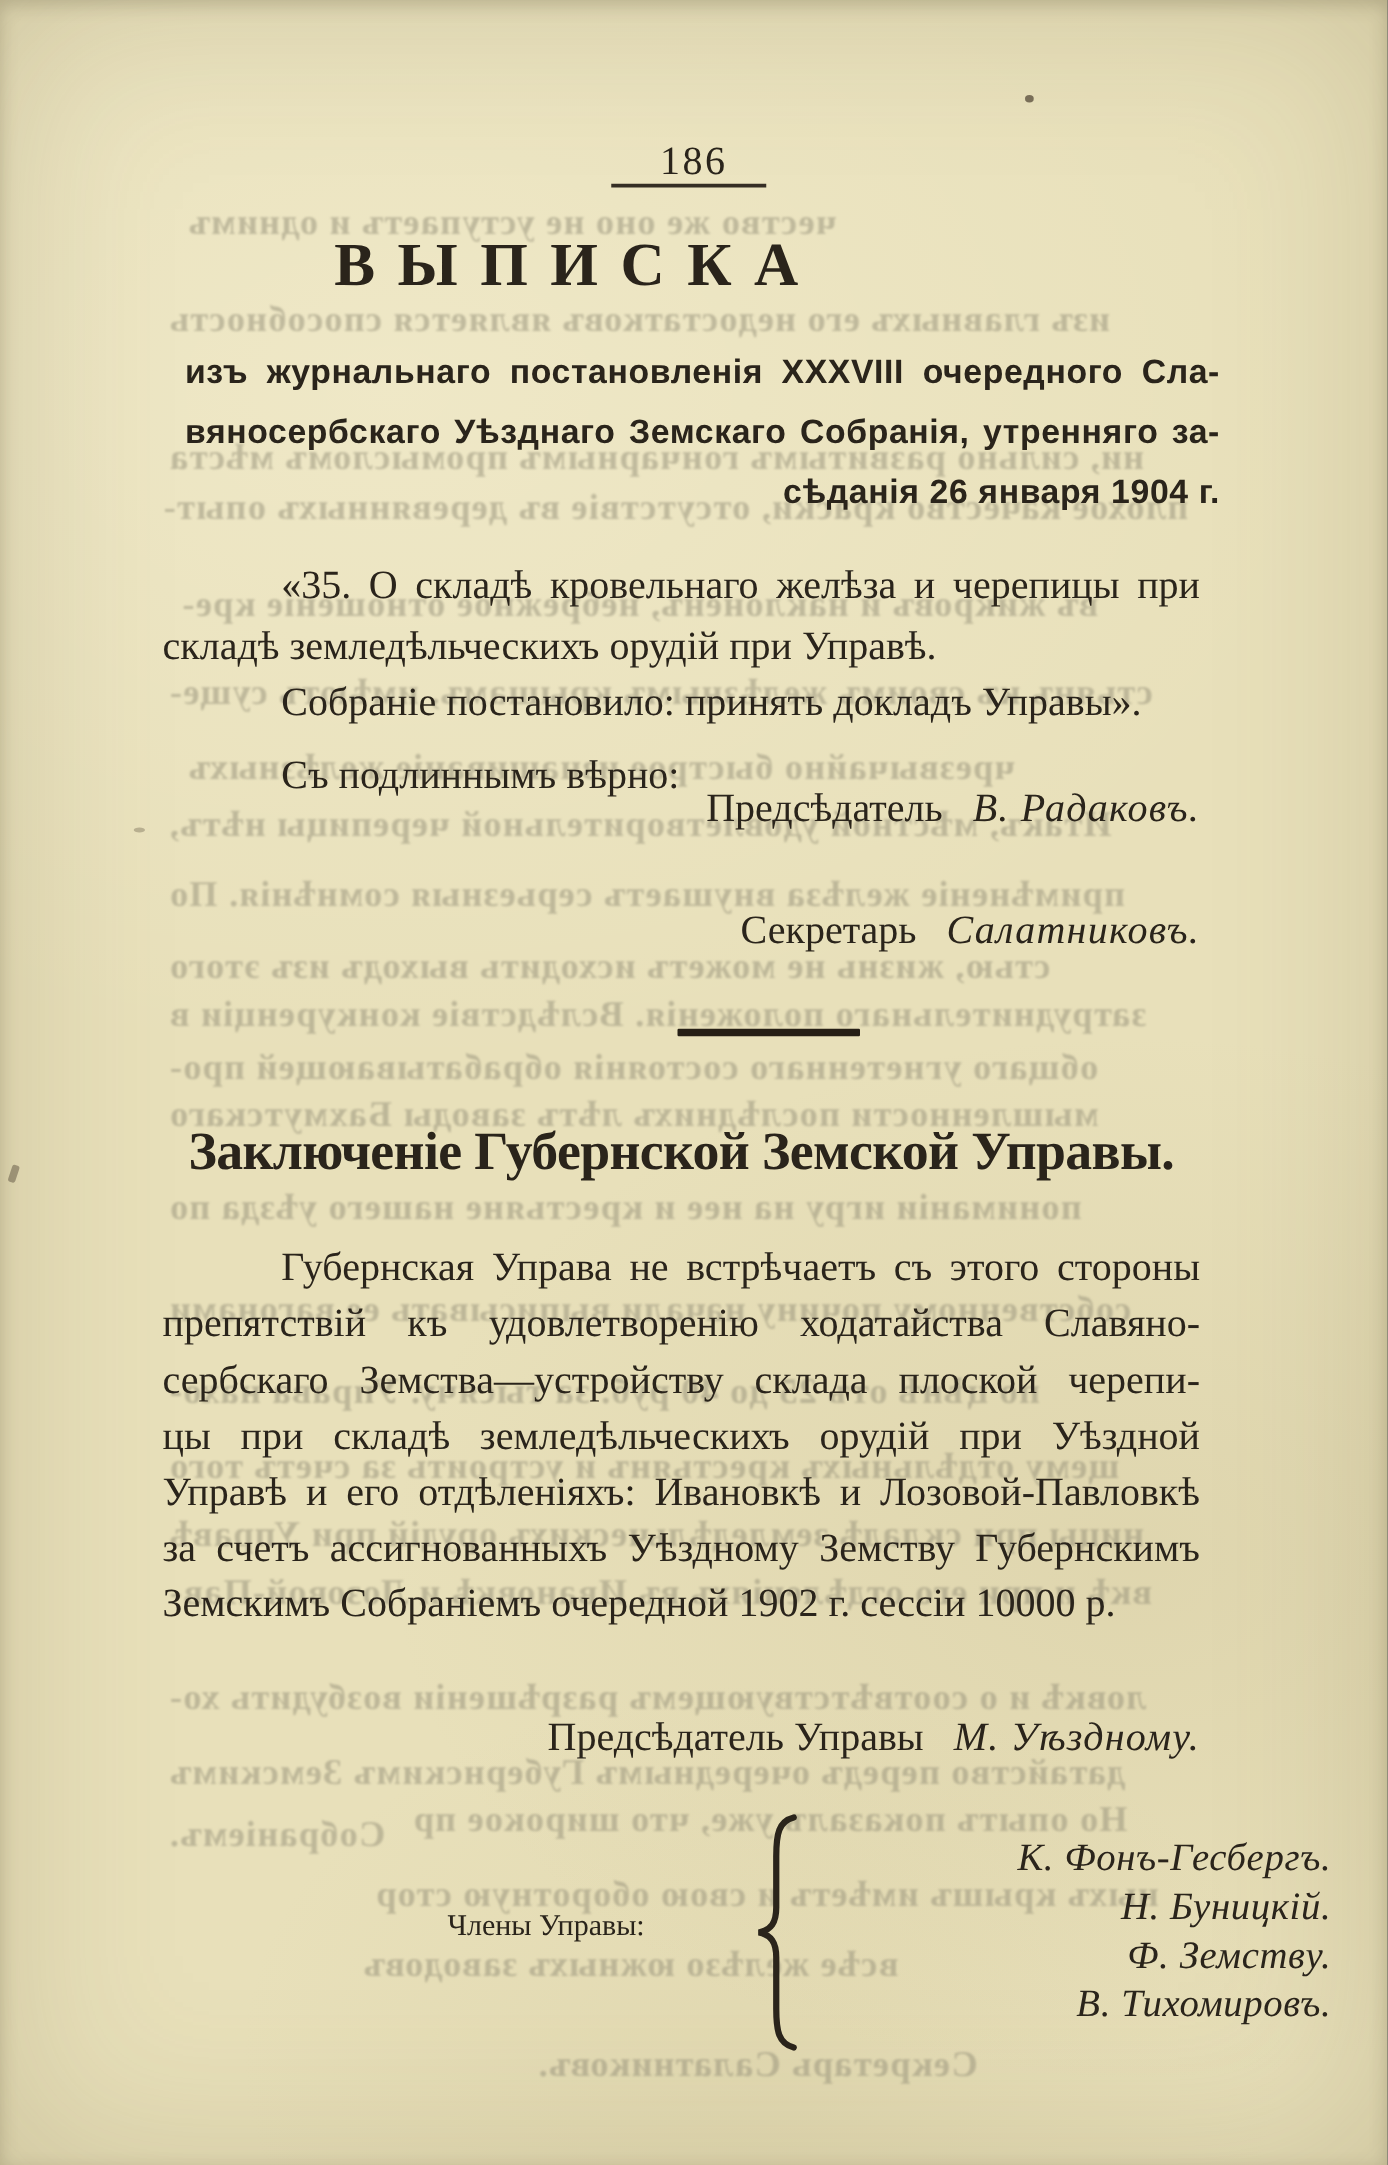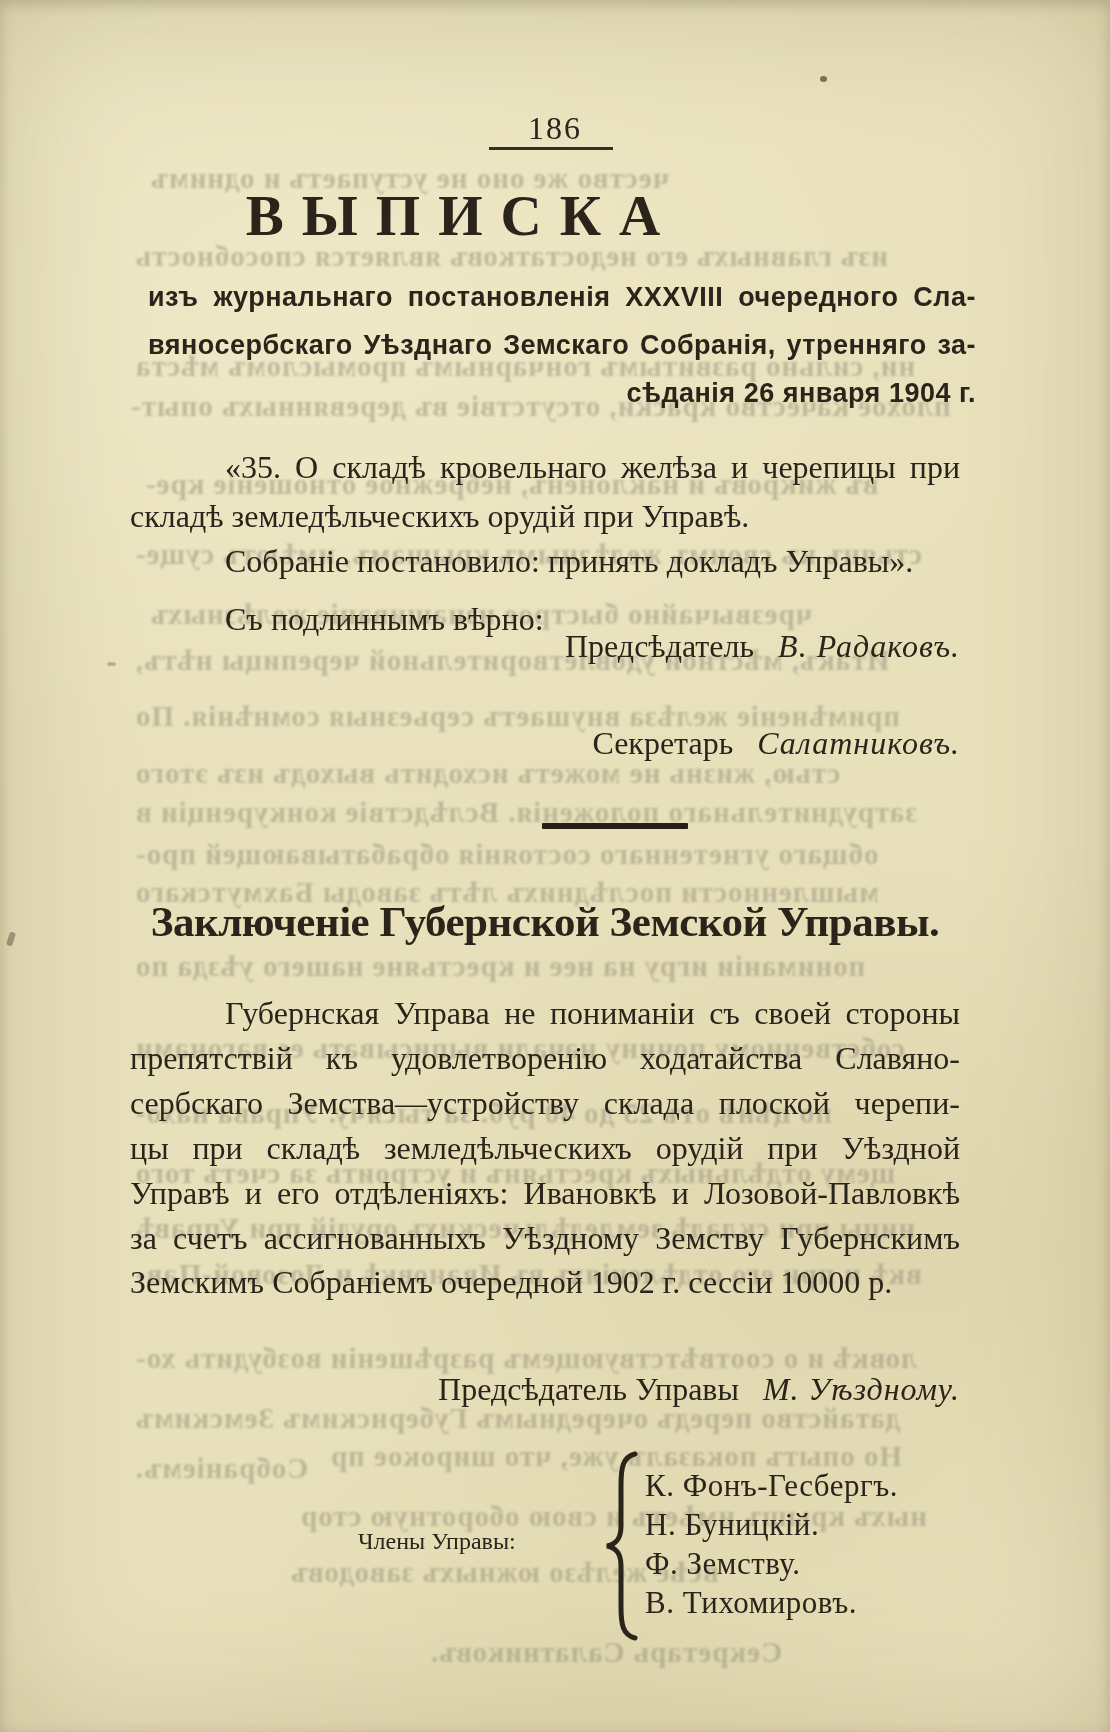--- a/index.html
+++ b/index.html
@@ -29,35 +29,35 @@
   
   .ink{position:absolute; z-index:2;}
   .line{position:absolute; z-index:2; left:130px; width:830px; font-size:32px; white-space:nowrap;}
   .just{text-align:justify; text-align-last:justify;}
   .indent{padding-left:95px; width:735px;}
   .center{text-align:right;}
   .pageno{left:0; width:1110px; text-align:center; font-size:32px; letter-spacing:2px;}
   .pageno-rule{position:absolute; z-index:2; left:489px; top:147px; width:124px; height:3px; background:#352e24;}
   .title{
     left:0; width:906px; text-align:center;
-    font-size:57px; font-weight:bold; letter-spacing:18px; text-indent:18px;
+    font-size:49px; font-weight:bold; letter-spacing:18px; text-indent:18px;
   }
   .subline{
     position:absolute; z-index:2; left:132px; width:828px; white-space:nowrap;
     font-family:"Liberation Sans","DejaVu Sans",sans-serif;
     font-weight:bold; font-size:27px; letter-spacing:.5px;margin-left:16px;
   }
   .divider{position:absolute; z-index:2; left:542px; top:823px; width:146px; height:6px; background:#261f16; border-radius:1px;}
   .h2{
     position:absolute; z-index:2; left:130px; top:897px; width:830px; text-align:center;
     font-size:43px; font-weight:bold; letter-spacing:-.5px; white-space:nowrap;
   }
   .sig .name{font-style:italic; margin-left:24px; letter-spacing:1px;}
   .members-label{position:absolute; z-index:2; left:358px; top:1528px; font-size:24px; white-space:nowrap;}
-  .member-name{position:absolute; z-index:2; left:645px; width:420px; font-size:31px; letter-spacing:.5px; white-space:nowrap;}
+  .member-name{position:absolute; z-index:2; left:645px; width:420px; font-size:31px; font-style:italic; letter-spacing:.5px; white-space:nowrap;text-align:right;}
   .brace{position:absolute; z-index:2; left:600px; top:1450px;}
   .speck{position:absolute; z-index:3; background:#5e5240; border-radius:50%;}
   .s1{left:820px; top:76px; width:7px; height:6px; opacity:.8;}
   .s2{left:8px;  top:932px; width:6px; height:14px; opacity:.5; transform:rotate(18deg); border-radius:2px;}
   .s3{left:107px; top:662px; width:9px; height:4px; opacity:.35;}
 </style>
 </head>
 <body>
 
 <div class="page">
@@ -113,21 +113,21 @@
     <span>Предсѣдатель</span><span class="name">В. Радаковъ.</span>
   </div>
   <div class="line center sig" style="top:725px; padding-left:80px; width:750px;">
     <span>Секретарь</span><span class="name">Салатниковъ.</span>
   </div>
 
   <div class="divider"></div>
 
   <div class="h2">Заключеніе Губернской Земской Управы.</div>
 
-  <div class="line just indent" style="top:995px">Губернская Управа не пониманіи съ своей стороны</div>
+  <div class="line just indent" style="top:995px">Губернская Управа не встрѣчаетъ съ этого стороны</div>
   <div class="line just" style="top:1040px">препятствій къ удовлетворенію ходатайства Славяно-</div>
   <div class="line just" style="top:1085px">сербскаго Земства—устройству склада плоской черепи-</div>
   <div class="line just" style="top:1130px">цы при складѣ земледѣльческихъ орудій при Уѣздной</div>
   <div class="line just" style="top:1175px">Управѣ и его отдѣленіяхъ: Ивановкѣ и Лозовой-Павловкѣ</div>
   <div class="line just" style="top:1220px">за счетъ ассигнованныхъ Уѣздному Земству Губернскимъ</div>
   <div class="line" style="top:1264px">Земскимъ Собраніемъ очередной 1902 г. сессіи 10000 р.</div>
 
   <div class="line center sig" style="top:1371px">
     <span>Предсѣдатель Управы</span><span class="name">М. Уѣздному.</span>
   </div>

